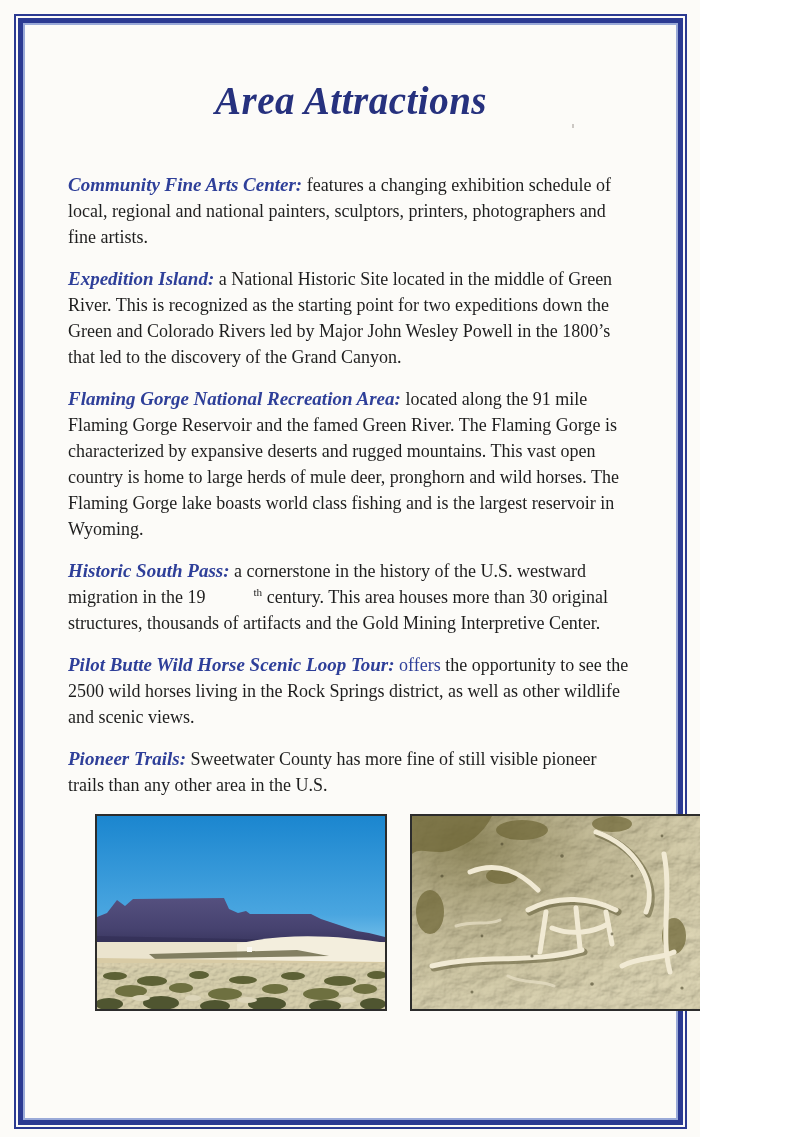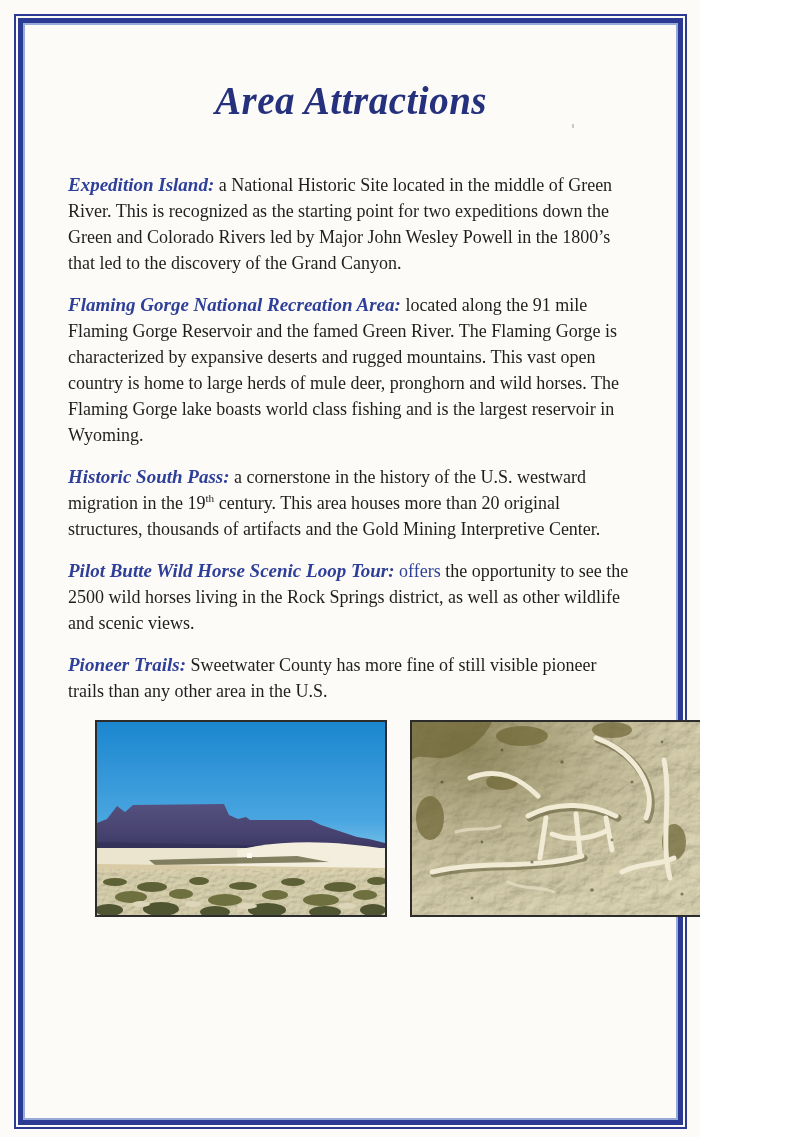--- a/index.html
+++ b/index.html
@@ -17,21 +17,21 @@
     font-size:39px;line-height:1.05;font-weight:bold;font-style:italic;
     color:var(--title-navy,#26317e);letter-spacing:0.5px;
   }
   .sections{margin-top:50px;}
   p.section{
     font-size:18px;line-height:26px;margin:0 0 16px 0;
     color:var(--body-text,#1e1e1e);max-width:678px;
   }
   span.h{font-weight:bold;font-style:italic;font-size:19px;color:var(--heading-blue,#2e3f99);}
   span.blue{color:var(--heading-blue,#2e3f99);}
-  span.sup{vertical-align:super;font-size:0.62em;line-height:0;}
+  span.sup{vertical-align:super;font-size:0.62em;line-height:0;margin-left:48px;}
   .photos{display:flex;gap:23px;margin-top:16px;margin-left:27px;align-items:flex-start;}
   .photo{border:2px solid #2c2c2c;line-height:0;background:#ddd;}
   .scan-speck{position:absolute;left:572px;top:124px;width:2px;height:4px;background:#bfbcb6;opacity:.8;}
 </style>
 </head>
 <body>
 
 <div class="page">
 
   <div class="frame-a">
@@ -40,23 +40,24 @@
     </div>
   </div>
 
   <div class="scan-speck"></div>
 
   <div class="content">
 
     <h1 class="title">Area Attractions</h1>
 
     <div class="sections">
+        <p class="section"><span class="h">Community Fine Arts Center:</span><span> features a changing exhibition schedule of local, regional and national painters, sculptors, printers, photographers and fine artists.</span></p>
         <p class="section"><span class="h">Expedition Island:</span><span> a National Historic Site located in the middle of Green River. This is recognized as the starting point for two expeditions down the Green and Colorado Rivers led by Major John Wesley Powell in the 1800’s that led to the discovery of the Grand Canyon.</span></p>
         <p class="section"><span class="h">Flaming Gorge National Recreation Area:</span><span> located along the 91 mile Flaming Gorge Reservoir and the famed Green River. The Flaming Gorge is characterized by expansive deserts and rugged mountains. This vast open country is home to large herds of mule deer, pronghorn and wild horses. The Flaming Gorge lake boasts world class fishing and is the largest reservoir in Wyoming.</span></p>
-        <p class="section"><span class="h">Historic South Pass:</span><span> a cornerstone in the history of the U.S. westward migration in the 19</span><span class="sup">th</span><span> century. This area houses more than 20 original structures, thousands of artifacts and the Gold Mining Interpretive Center.</span></p>
+        <p class="section"><span class="h">Historic South Pass:</span><span> a cornerstone in the history of the U.S. westward migration in the 19</span><span class="sup">th</span><span> century. This area houses more than 30 original structures, thousands of artifacts and the Gold Mining Interpretive Center.</span></p>
         <p class="section"><span class="h">Pilot Butte Wild Horse Scenic Loop Tour:</span><span> </span><span class="blue">offers</span><span> the opportunity to see the 2500 wild horses living in the Rock Springs district, as well as other wildlife and scenic views.</span></p>
         <p class="section"><span class="h">Pioneer Trails:</span><span> Sweetwater County has more fine of still visible pioneer trails than any other area in the U.S.</span></p>
       </div>
 
     <div class="photos">
 
       <figure class="photo" style="margin:0" aria-label="desert landscape with flat-topped butte under blue sky, pale sand dunes and scrub foreground">
         <svg width="288" height="193" viewBox="0 0 288 193" xmlns="http://www.w3.org/2000/svg">
           <defs>
             <linearGradient id="sky" x1="0" y1="0" x2="0" y2="1">

